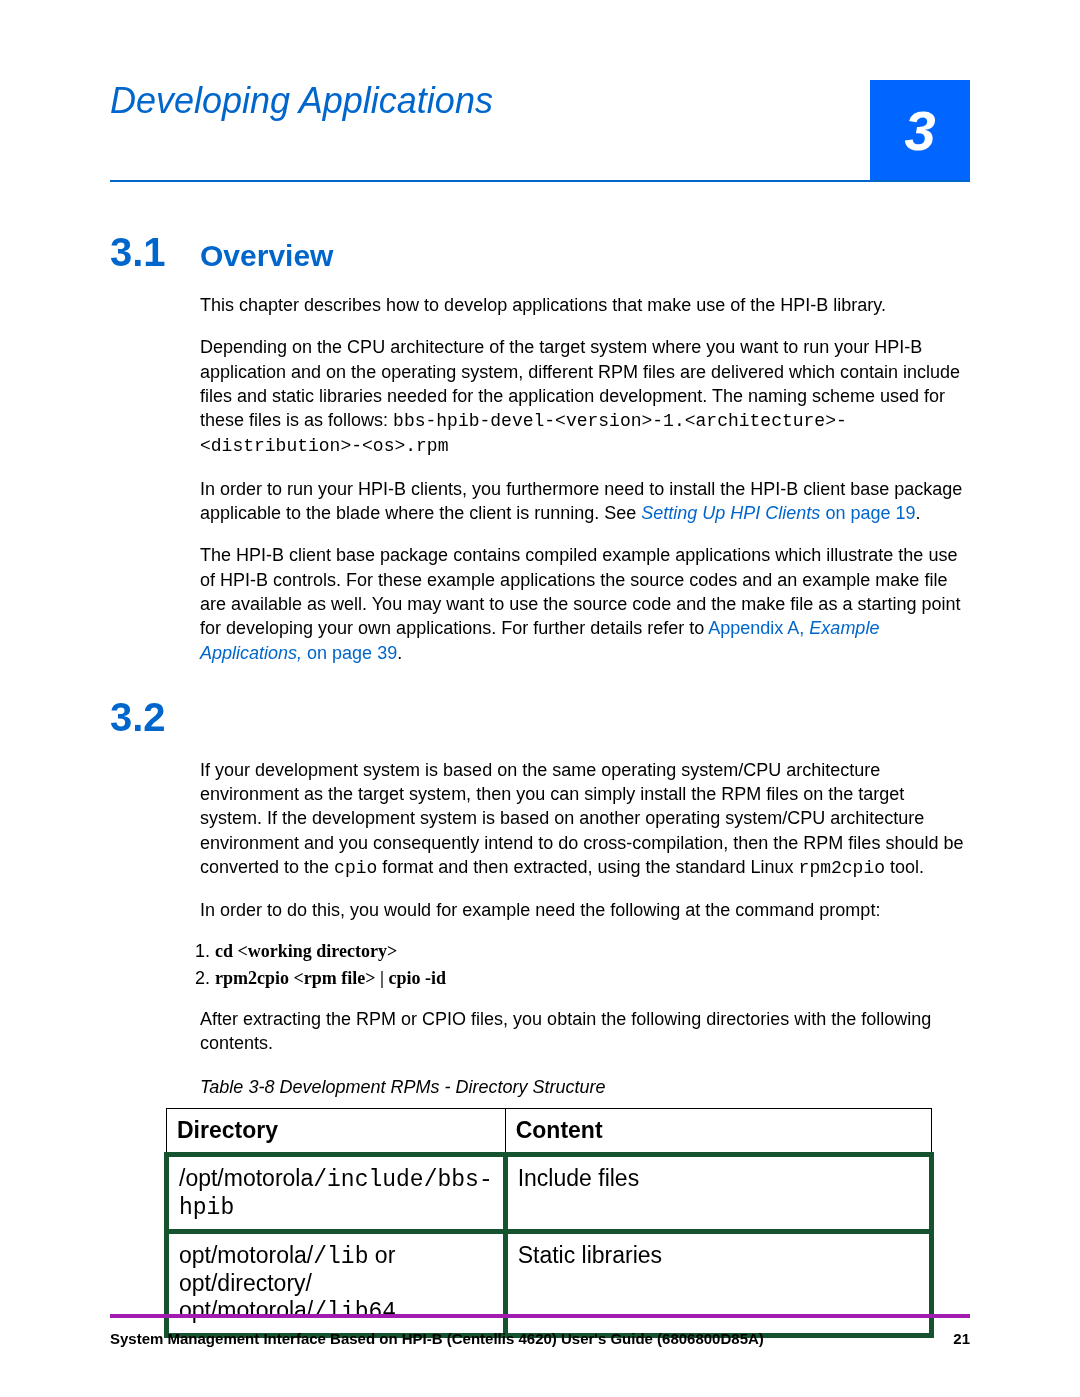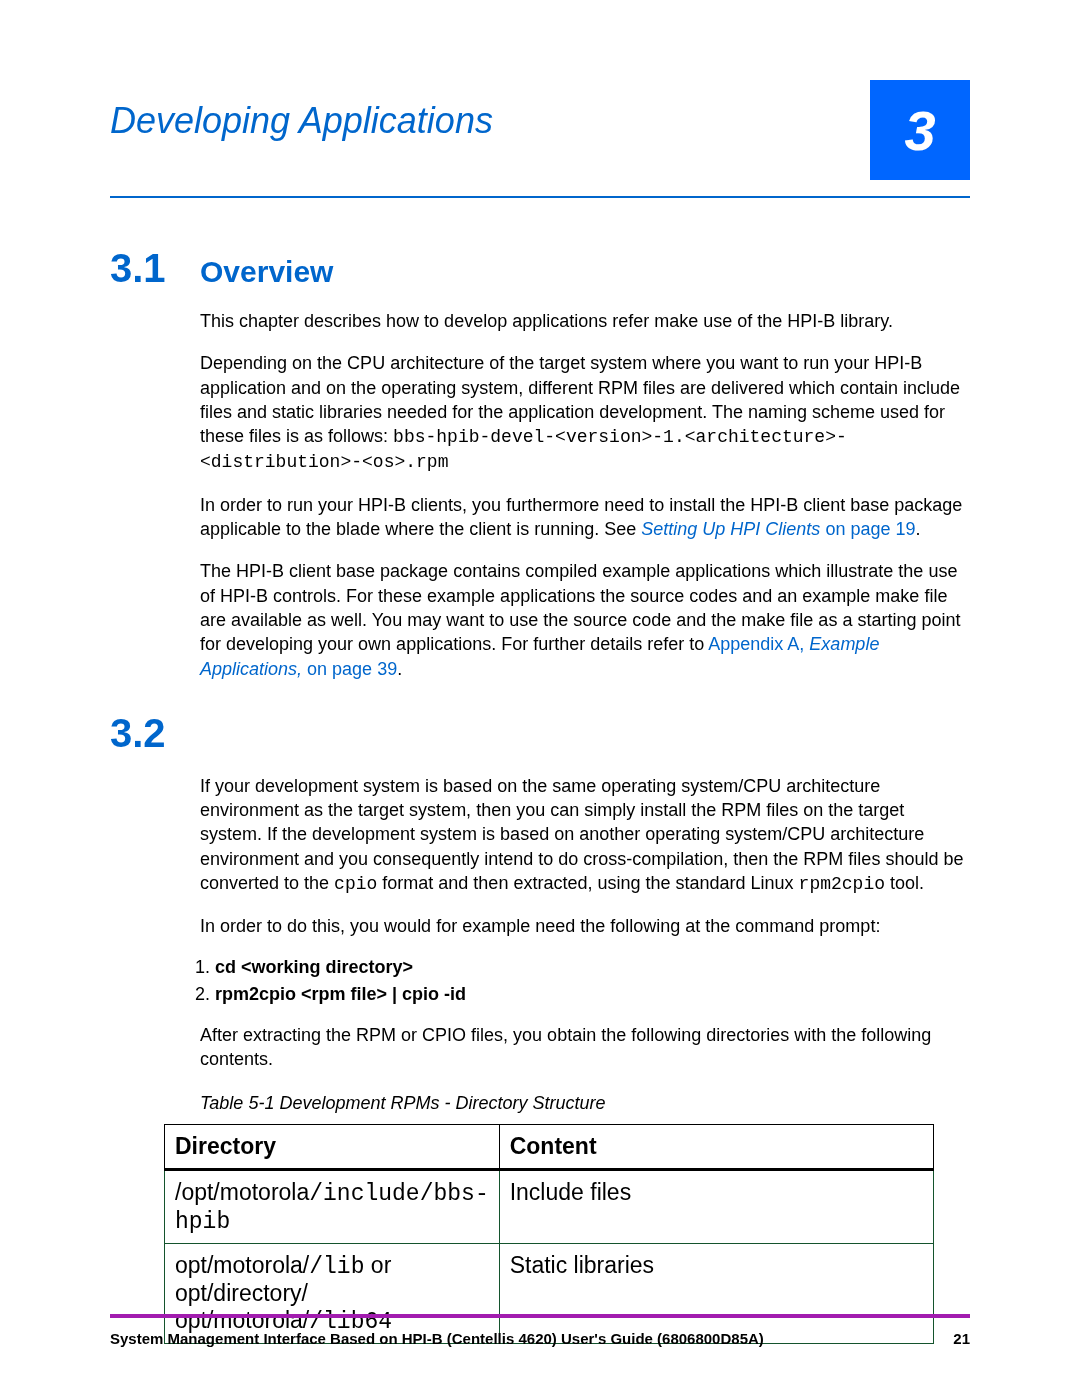--- a/index.html
+++ b/index.html
@@ -14,24 +14,24 @@
     box-sizing: border-box;
   }
   .page {
     padding: 80px 110px 60px 110px;
     box-sizing: border-box;
     position: relative;
     height: 100%;
   }
   .chapter-header {
     display: flex;
-    align-items: center;
+    align-items: flex-start;
     justify-content: space-between;
     border-bottom: 2px solid #0066cc;
-    padding-bottom: 16px;
+    padding-bottom: 0;
     margin-bottom: 48px;
   }
   .chapter-title {
     font-size: 36px;
     font-style: italic;
     color: #0066cc;
     font-weight: normal;
     margin: 0;
     padding-bottom: 18px;
   }
@@ -84,21 +84,21 @@
   }
   .ordered {
     padding-left: 105px;
     margin: 0 0 18px 0;
   }
   .ordered li {
     font-size: 18px;
     margin-bottom: 6px;
   }
   .ordered li .cmd {
-    font-family: Liberation Sans, sans-serif;
+    font-family: Liberation Serif, serif;
     font-weight: bold;
   }
   .table-caption {
     font-style: italic;
     font-size: 18px;
     padding-left: 90px;
     margin: 22px 0 10px 0;
   }
   table.dir-table {
     border-collapse: collapse;
@@ -108,21 +108,21 @@
   }
   table.dir-table th {
     text-align: left;
     font-weight: bold;
     padding: 8px 10px;
     border: 1px solid #000;
     border-bottom: 3px solid #000;
   }
   table.dir-table td {
     padding: 8px 10px;
-    border: 1px solid #14532d;
+    border: 5px solid #14532d;
     vertical-align: top;
   }
   .footer {
     position: absolute;
     bottom: 50px;
     left: 110px;
     right: 110px;
     border-top: 4px solid #a21caf;
     padding-top: 12px;
     display: flex;
@@ -141,21 +141,21 @@
     <div class="chapter-num-box">
       <span>3</span>
     </div>
   </div>
 
   <div class="section-head">
     <span class="section-num">3.1</span>
     <span class="section-title">Overview</span>
   </div>
 
-  <p class="body-text">This chapter describes how to develop applications refer make use of the HPI-B library.</p>
+  <p class="body-text">This chapter describes how to develop applications that make use of the HPI-B library.</p>
 
   <p class="body-text">
     <span>Depending on the CPU architecture of the target system where you want to run your HPI-B application and on the operating system, different RPM files are delivered which contain include files and static libraries needed for the application development. The naming scheme used for these files is as follows: </span><span class="code-inline">bbs-hpib-devel-&lt;version&gt;-1.&lt;architecture&gt;-&lt;distribution&gt;-&lt;os&gt;.rpm</span>
   </p>
 
   <p class="body-text">
     <span>In order to run your HPI-B clients, you furthermore need to install the HPI-B client base package applicable to the blade where the client is running. See </span><span class="link-text">Setting Up HPI Clients</span><span class="link-plain"> on page 19</span><span>.</span>
   </p>
 
   <p class="body-text">
@@ -172,21 +172,21 @@
 
   <p class="body-text">In order to do this, you would for example need the following at the command prompt:</p>
 
   <ol class="ordered">
     <li><span class="cmd">cd &lt;working directory&gt;</span></li>
     <li><span class="cmd">rpm2cpio &lt;rpm file&gt; | cpio -id</span></li>
   </ol>
 
   <p class="body-text">After extracting the RPM or CPIO files, you obtain the following directories with the following contents.</p>
 
-  <p class="table-caption">Table 5-1 Development RPMs - Directory Structure</p>
+  <p class="table-caption">Table 3-8 Development RPMs - Directory Structure</p>
 
   <table class="dir-table">
     <thead>
       <tr>
         <th style="width:40%">Directory</th>
         <th>Content</th>
       </tr>
     </thead>
     <tbody>
       <tr>

